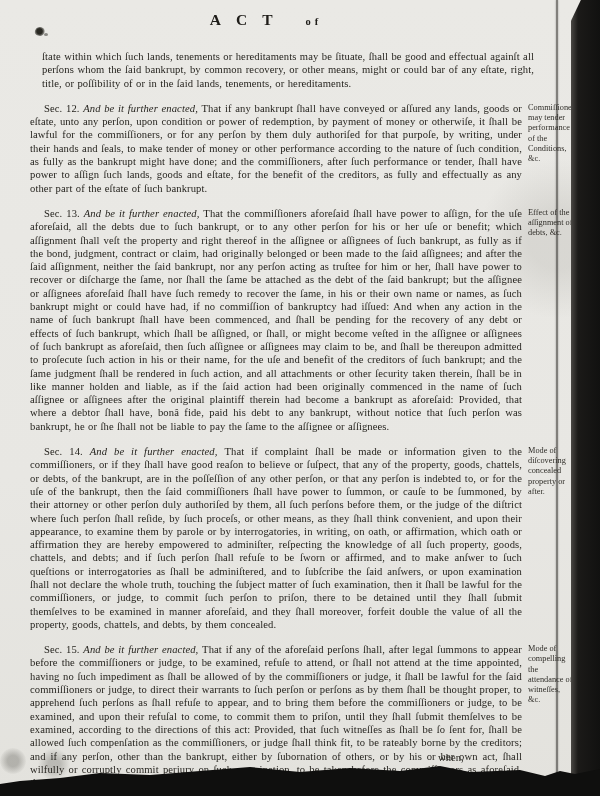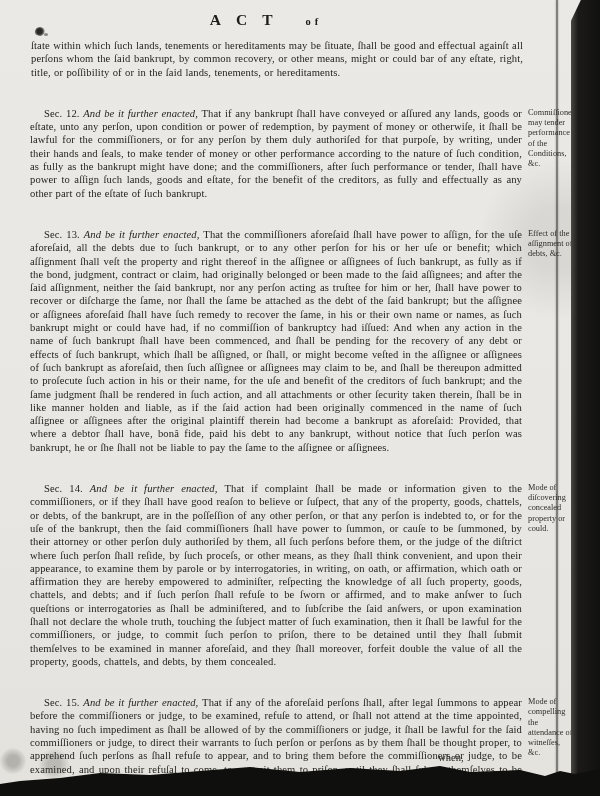--- a/index.html
+++ b/index.html
@@ -25,22 +25,22 @@
   .header .w-act{letter-spacing:15px;margin-right:18px;}
   .header .w-of{font-size:10.5px;font-weight:bold;letter-spacing:4px;margin-right:20px;text-align:right;}
   .header .w-congress{letter-spacing:10px;}
   .content{
     position:absolute;top:38px;left:30px;width:544px;
   }
   .para,.sec-body-text{
     font-size:10.6px;line-height:13.3px;text-align:justify;
     word-spacing:0.6px;letter-spacing:0.1px;color:#26241f;
   }
-  .intro{width:492px;margin:1px;}
-  .section{display:flex;align-items:flex-start;margin-top:28px;}
+  .intro{width:492px;margin:12px;}
+  .section{display:flex;align-items:flex-start;margin-top:12px;}
   .sec-main{width:492px;flex:0 0 492px;}
   .sec-main p{margin:0;text-indent:14px;}
   .sec-num{font-variant:normal;}
   .sec-num::after{content:" ";}
   .sec-enact{font-style:italic;}
   .sec-enact::after{content:" ";}
   .sec-note{
     flex:0 0 46px;margin-left:6px;padding-top:1px;
     font-size:8.3px;line-height:10.2px;color:#2f2d28;text-align:left;
   }
@@ -104,21 +104,21 @@
       </div>
       <div class="sec-note">Effect of the aſſignment of debts, &amp;c.</div>
     </div>
 
     <div class="section">
       <div class="sec-main">
         <p class="sec-body-text">
           <span class="sec-num">Sec. 14.</span><em class="sec-enact">And be it further enacted,</em><span>That if complaint ſhall be made or information given to the commiſſioners, or if they ſhall have good reaſon to believe or ſuſpect, that any of the property, goods, chattels, or debts, of the bankrupt, are in the poſſeſſion of any other perſon, or that any perſon is indebted to, or for the uſe of the bankrupt, then the ſaid commiſſioners ſhall have power to ſummon, or cauſe to be ſummoned, by their attorney or other perſon duly authoriſed by them, all ſuch perſons before them, or the judge of the diſtrict where ſuch perſon ſhall reſide, by ſuch proceſs, or other means, as they ſhall think convenient, and upon their appearance, to examine them by parole or by interrogatories, in writing, on oath, or affirmation, which oath or affirmation they are hereby empowered to adminiſter, reſpecting the knowledge of all ſuch property, goods, chattels, and debts; and if ſuch perſon ſhall refuſe to be ſworn or affirmed, and to make anſwer to ſuch queſtions or interrogatories as ſhall be adminiſtered, and to ſubſcribe the ſaid anſwers, or upon examination ſhall not declare the whole truth, touching the ſubject matter of ſuch examination, then it ſhall be lawful for the commiſſioners, or judge, to commit ſuch perſon to priſon, there to be detained until they ſhall ſubmit themſelves to be examined in manner aforeſaid, and they ſhall moreover, forfeit double the value of all the property, goods, chattels, and debts, by them concealed.</span>
         </p>
       </div>
-      <div class="sec-note">Mode of diſcovering concealed property or could.</div>
+      <div class="sec-note">Mode of diſcovering concealed property or after.</div>
     </div>
 
     <div class="section">
       <div class="sec-main">
         <p class="sec-body-text">
           <span class="sec-num">Sec. 15.</span><em class="sec-enact">And be it further enacted,</em><span>That if any of the aforeſaid perſons ſhall, after legal ſummons to appear before the commiſſioners or judge, to be examined, refuſe to attend, or ſhall not attend at the time appointed, having no ſuch impediment as ſhall be allowed of by the commiſſioners or judge, it ſhall be lawful for the ſaid commiſſioners or judge, to direct their warrants to ſuch perſon or perſons as by them ſhall be thought proper, to apprehend ſuch perſons as ſhall refuſe to appear, and to bring them before the commiſſioners or judge, to be examined, and upon their refuſal to come, to commit them to priſon, until they ſhall ſubmit themſelves to be examined, according to the directions of this act: Provided, that ſuch witneſſes as ſhall be ſo ſent for, ſhall be allowed ſuch compenſation as the commiſſioners, or judge ſhall think fit, to be rateably borne by the creditors; and if any perſon, other than the bankrupt, either by ſubornation of others, or by his or her own act, ſhall wilfully or corruptly commit perjury on ſuch examination, to be taken before the commiſſioners as aforeſaid, the party ſo offending, and all perſons who ſhall procure any perſon to commit ſuch per-</span>
         </p>
       </div>
       <div class="sec-note">Mode of compelling the attendance of witneſſes, &amp;c.</div>
     </div>

